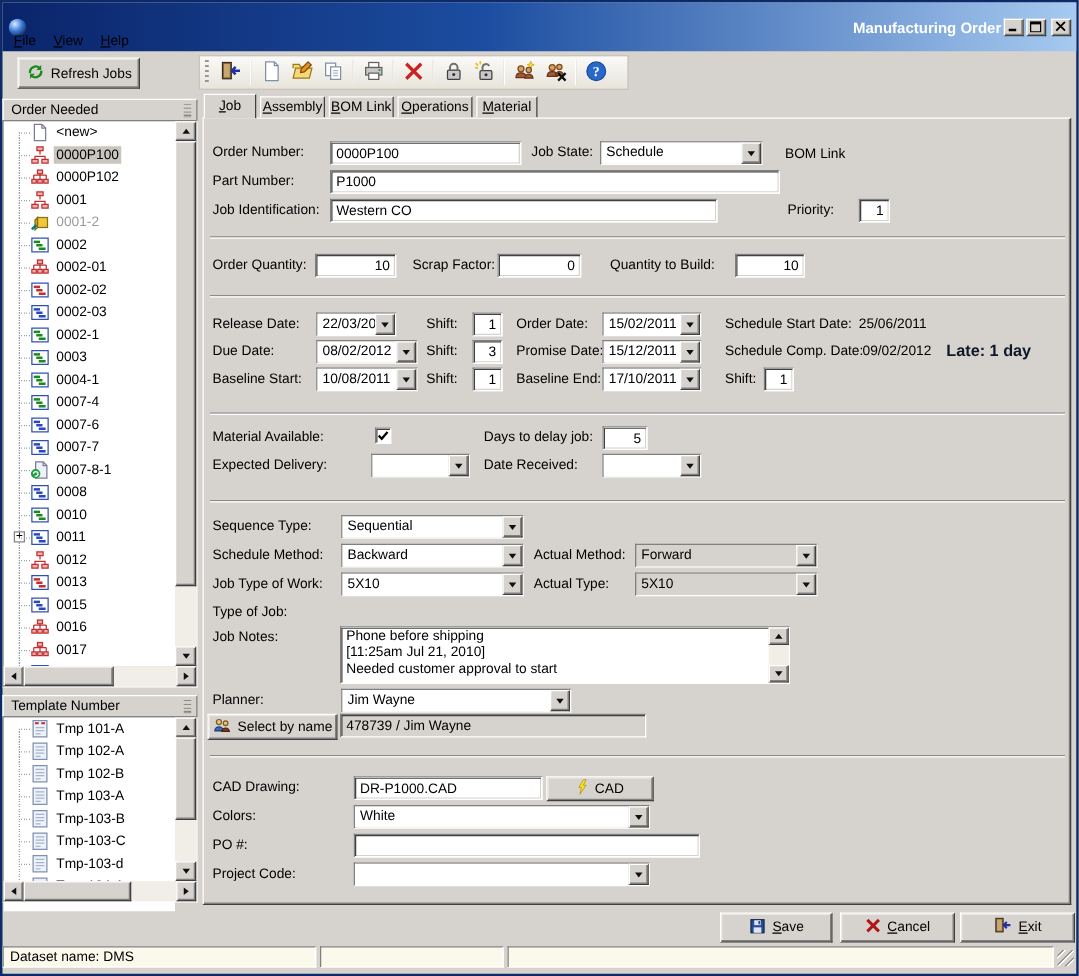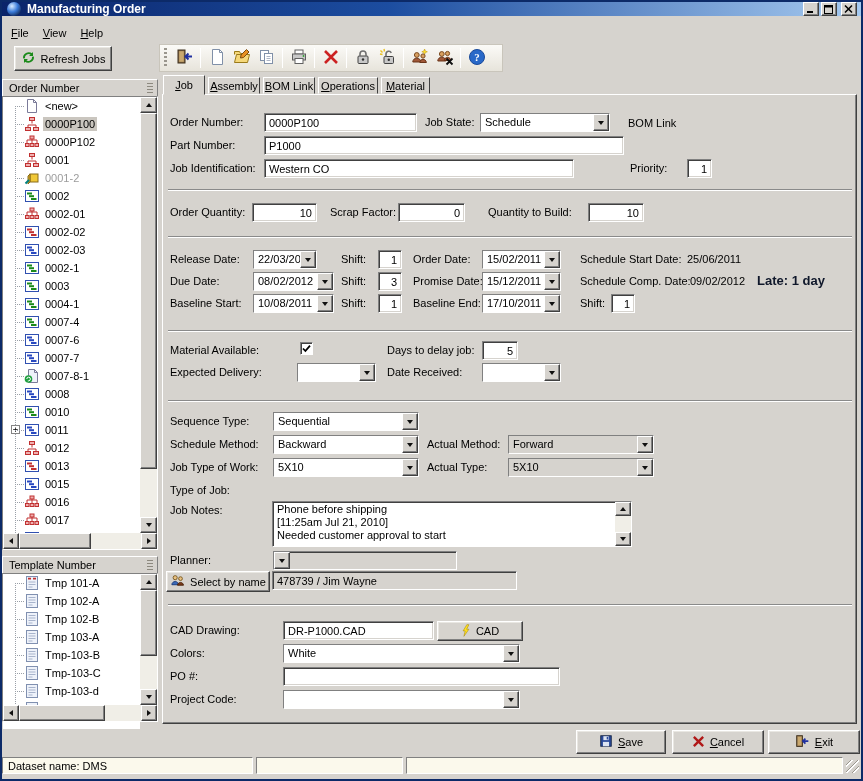--- a/index.html
+++ b/index.html
@@ -3,23 +3,23 @@
 <meta charset="utf-8">
 <style>
   * { box-sizing: border-box; margin: 0; padding: 0; }
   html,body { background:#808080; }
   .win { position:relative; width:863px; height:781px; background:#D6D3CE;
          box-shadow: inset 0 0 0 2px #0c2a68; overflow:hidden;
          font-family:"Liberation Sans", sans-serif; font-size:11px; color:#000; }
   .abs { position:absolute; }
 
   
-  .titlebar { position:absolute; left:2px; top:2px; right:2px; height:14px;
+  .titlebar { position:absolute; left:2px; top:2px; right:2px; height:39px;
     background:linear-gradient(90deg,#0A246A 0%,#1c4da0 45%,#A6CAF0 100%);
-    display:flex; align-items:center; padding:0 4px; }
+    display:flex; align-items:center; padding:0 4px;text-align:right; }
   .apptitle { color:#fff; font-weight:bold; font-size:12px; margin-left:5px; flex:1; }
   .tbtn-win { width:16px; height:14px; background:#D6D3CE; border:1px solid;
     border-color:#fff #404040 #404040 #fff; box-shadow:inset -1px -1px 0 #808080;
     display:inline-flex; align-items:center; justify-content:center; margin-left:2px; }
 
   
   .menubar { position:absolute; left:2px; top:24px; right:2px; height:18px;
     display:flex; align-items:center; padding-left:2px; }
   .mitem { display:inline-block; padding:2px 7px; }
   .fl::first-letter { text-decoration:underline; }
@@ -250,21 +250,21 @@
         <button class="tbtn">
           <span><svg width="18" height="18" viewBox="0 0 18 18">
               <circle cx="9" cy="9" r="7.5" fill="#2868c8" stroke="#1a4a9a"></circle>
               <text x="9" y="13" text-anchor="middle" font-size="11" font-family="Liberation Serif,serif" font-weight="bold" fill="#fff">?</text>
             </svg></span>
         </button>
       </span>
   </div>
 
   <div class="phead" style="top:79px">
-    <span>Order Number</span>
+    <span>Order Needed</span>
     <span class="hgrip"></span>
   </div>
   <div class="sunkenframe" style="left:2px;top:96px;width:156px;height:454px"></div>
   <div class="treearea" id="order-tree" style="left:3px;top:97px;width:137px;height:436px">
       <div class="vline" style="height: 436px;"></div>
       <div class="titem">
         <span class="hline"></span>
         <span class="ticon"><svg width="16" height="16" viewBox="0 0 16 16">
             <path d="M3.5 1.5h6l3 3v10h-9z" fill="#fff" stroke="#7b7b99"></path>
             <path d="M9.5 1.5v3h3" fill="none" stroke="#7b7b99"></path>
@@ -802,20 +802,21 @@
           <i class="tri up"></i>
         </div>
       <div class="sbtn" style="left:0;bottom:0;width:16px;height:14px">
           <i class="tri down"></i>
         </div>
     </div>
   </div>
 
   <span class="lbl" style="left:170px;top:554px">Planner:</span>
   <div class="combo" style="left:273px;top:551px;width:184px">
+    <span class="cval">Jim Wayne</span>
     <span class="cbtn">
         <i class="tri down"></i>
       </span>
   </div>
   <button class="btn3d abs" style="left:166px;top:571px;width:104px;height:21px">
     <span><svg width="15" height="15" viewBox="0 0 16 16">
           <circle cx="5.5" cy="5" r="2.2" fill="#e8c080" stroke="#7a5a20"></circle>
           <path d="M2 12.5c0-2 1.6-3.4 3.5-3.4s3.5 1.4 3.5 3.4z" fill="#3a6aba" stroke="#1a3a7a"></path>
           <circle cx="11.2" cy="6" r="2" fill="#e8c080" stroke="#7a5a20"></circle>
           <path d="M8 13c.3-1.8 1.5-3 3.2-3 1.6 0 2.9 1.2 3.2 3z" fill="#7a3a1a" stroke="#4a2008"></path>

